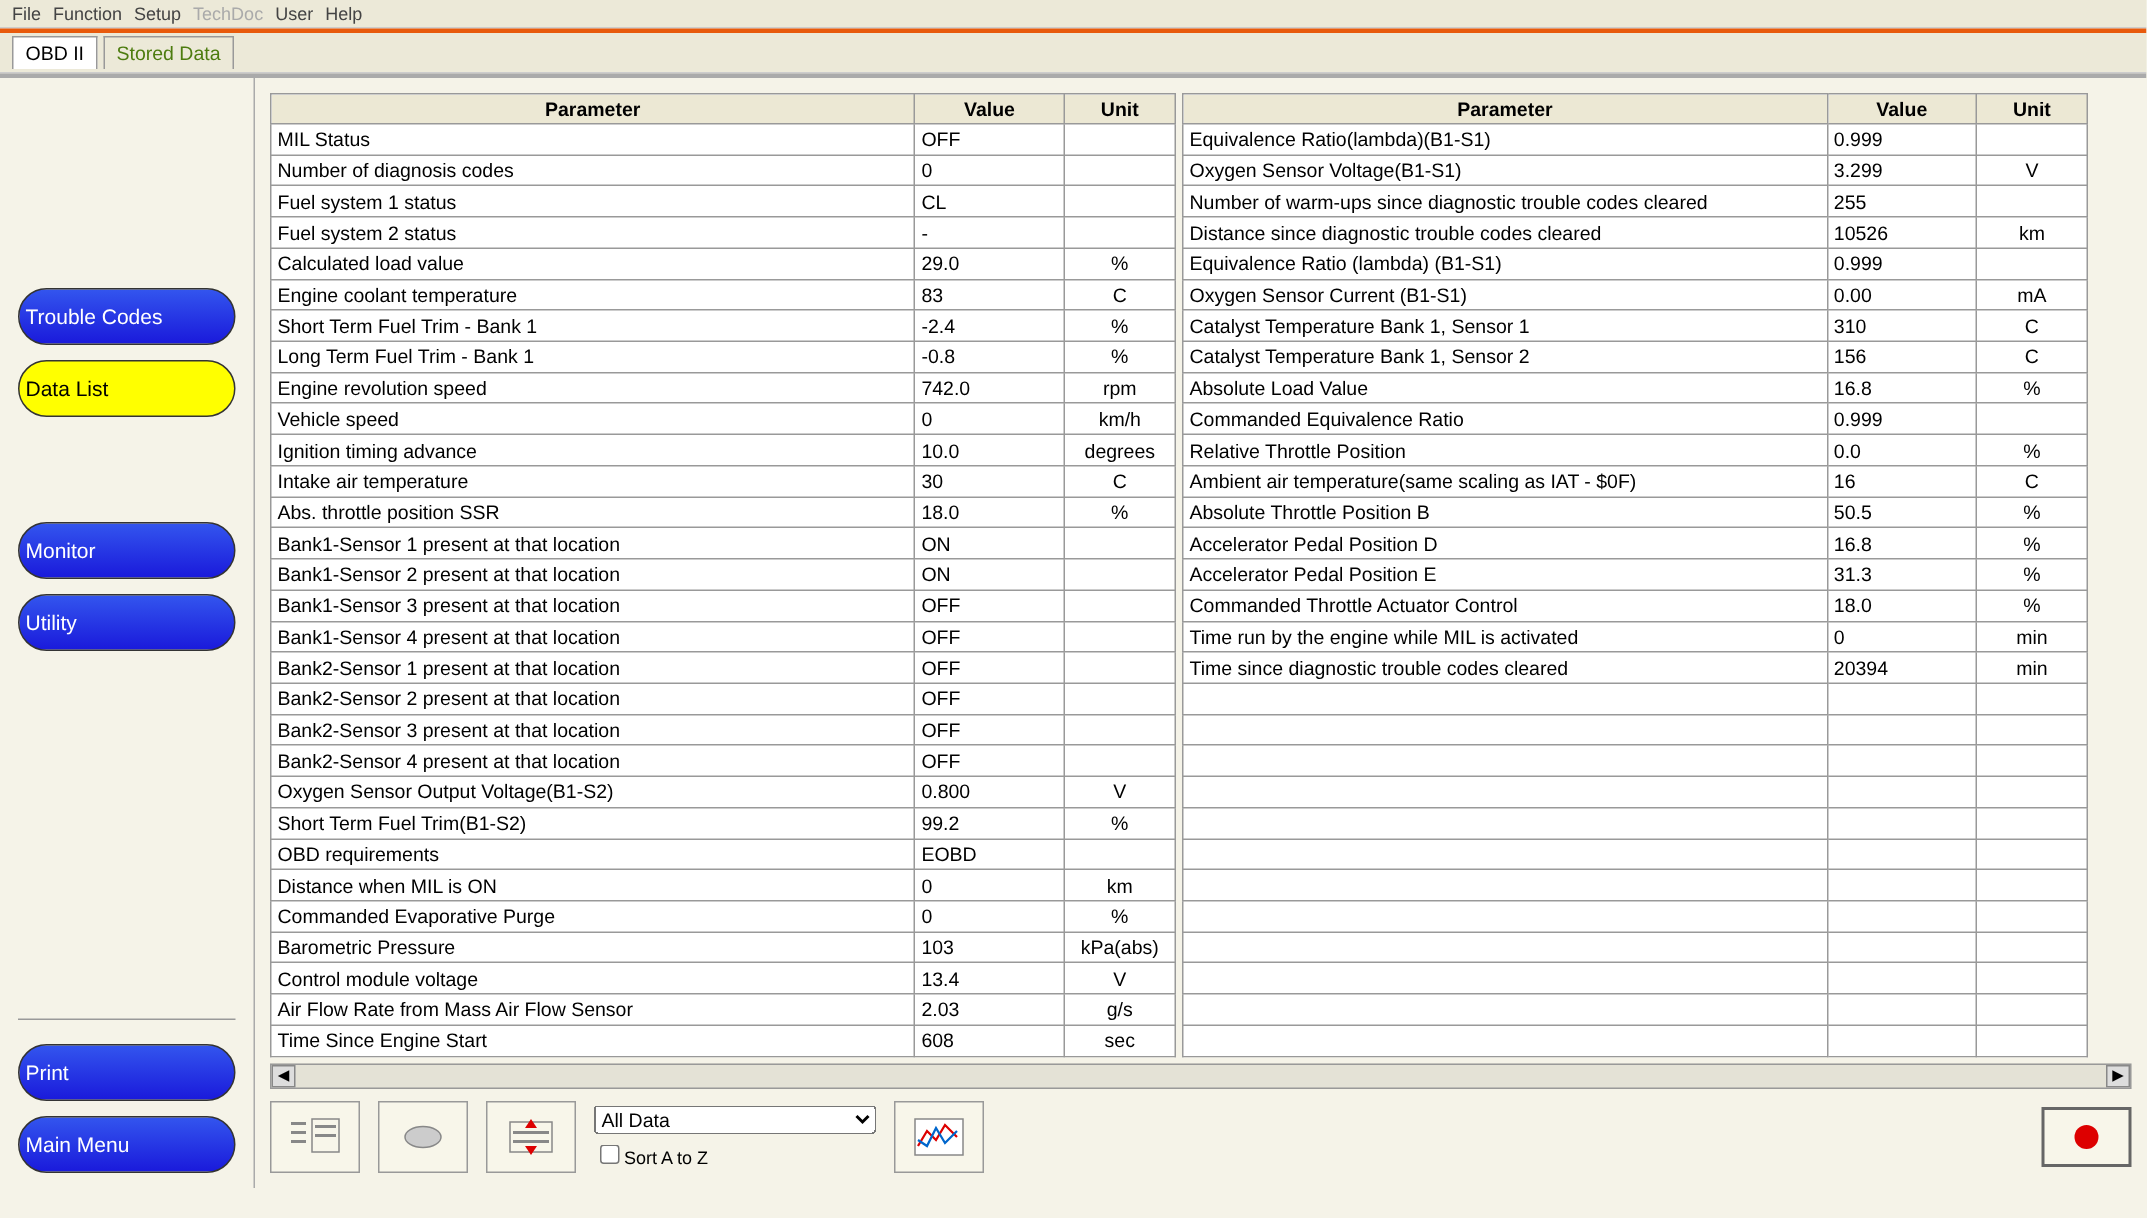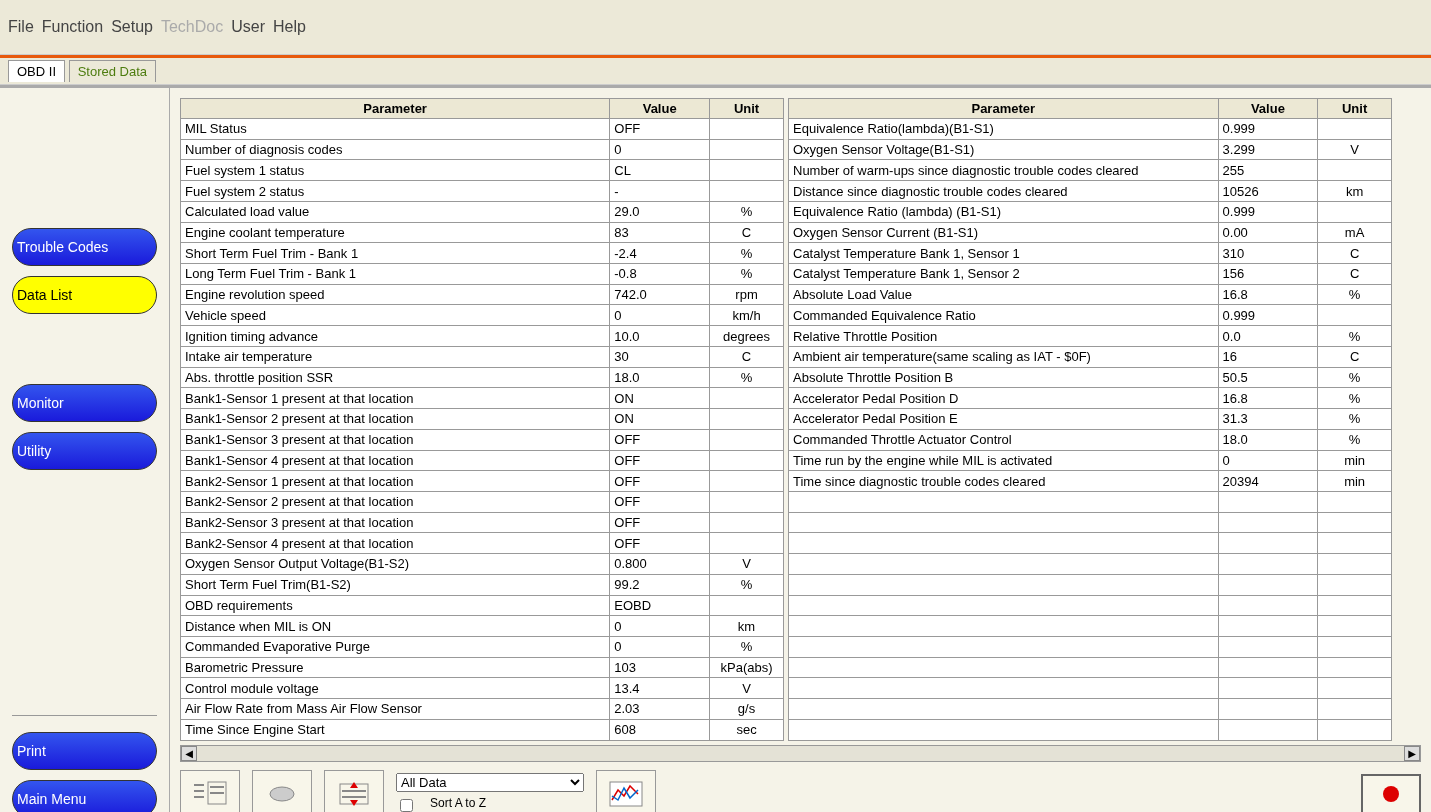--- a/index.html
+++ b/index.html
@@ -9,22 +9,22 @@
     font-family: Arial, sans-serif;
     font-size: 13px;
     background: #f5f3e8;
     color: #000;
     width: 1431px;
     height: 812px;
     overflow: hidden;
   }
   .menubar {
     background: #ece9d8;
-    padding: 18px 8px;
-    font-size: 16px;
+    padding: 2px 8px;
+    font-size: 12px;
     border-bottom: 1px solid #ccc;
   }
   .menubar span { margin-right: 8px; cursor: default; color: #444; }
   .menubar span.disabled { color: #aaa; }
   .orange-bar { height: 3px; background: #e85a0c; }
   .gray-bar { height: 3px; background: #aaa; }
   .tabs {
     padding: 2px 8px;
     background: #ece9d8;
     border-bottom: 1px solid #ccc;
@@ -130,21 +130,21 @@
   }
   .tool-btn {
     width:60px; height:48px;
     border:1px solid #999;
     background:#f8f6ea;
     display:flex; align-items:center; justify-content:center;
     cursor:pointer;
   }
   .dropdown-box { display:flex; flex-direction:column; gap:4px; }
   .dropdown-box select { width:188px; font-size:13px; }
-  .checkbox-row { font-size:12px; display:flex; align-items:flex-start; gap:14px; }
+  .checkbox-row { font-size:12px; display:flex; align-items:flex-end; gap:0; }
   .record-btn {
     width:60px; height:40px;
     border:2px solid #666;
     background:#f8f6ea;
     display:flex; align-items:center; justify-content:center;
     margin-left:auto;
   }
   .record-dot { width:16px; height:16px; border-radius:50%; background:#d00; }
   
   .icon-lines { width:36px; height:28px; }

